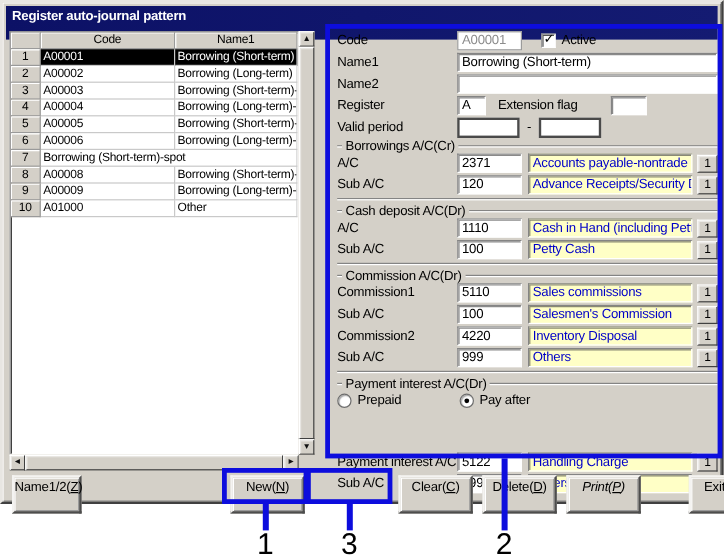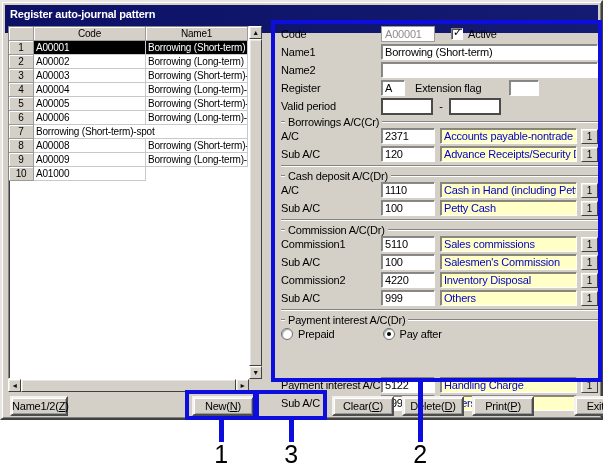--- a/index.html
+++ b/index.html
@@ -77,31 +77,31 @@
   .cb .tick { position:absolute; left:1px; top:-3px; font-size:11px; color:#000; }
   .radio { width:12px; height:12px; border-radius:50%; background:#fff;
     border:1px solid #6d6d6d; box-shadow: inset 1px 1px 1px #aaa; flex:none;
     margin-right:5px; position:relative; }
   .radio.on::after { content:""; position:absolute; left:3px; top:3px;
     width:4px; height:4px; border-radius:50%; background:#000; }
   .rspace { width:48px; flex:none; }
   .payspacer { height:32px; }
 
   
-  .btn { position:absolute; top:394px; height:20px; background:#d4d0c8;
+  .btn { position:absolute; top:394px; height:32px; background:#d4d0c8;
     border:2px solid; border-color:#f4f3f1 #4d4d4d #4d4d4d #f4f3f1;
     box-shadow: inset 1px 1px 0 #fff, inset -1px -1px 0 #9a9a9a;
     font-size:11px; text-align:center; line-height:16px; cursor:default;
     font-family:"Liberation Sans", sans-serif; letter-spacing:-0.2px; }
   #b-n12 { left:8px;  width:58px; }
   #b-new { left:190px; width:62px; }
   #b-save{ left:260px; width:62px; }
   #b-clr { left:330px; width:62px; }
   #b-del { left:400px; width:62px; }
-  #b-prt { left:470px; width:62px; }
+  #b-prt { left:470px; width:62px;font-style:italic; }
   #b-ext { left:572px; width:57px;text-align:center; }
 
   
   .co { position:absolute; border:4px solid #0d0ddd; z-index:50; pointer-events:none; }
   #co-form { left:271px; top:20px; width:331px; height:362px; }
   #co-new  { left:185px; top:390px; width:72px; height:30px; }
   #co-save { left:255px; top:390px; width:72px; height:30px; }
   .coline { position:absolute; width:5px; background:#0d0ddd; z-index:49; }
   #ln1 { left:219px; top:420px; height:22px; }
   #ln3 { left:289px; top:420px; height:22px; }
@@ -164,20 +164,21 @@
       <div class="dc c-name">Borrowing (Short-term)-other</div>
     </div>
     <div class="grow">
       <div class="nc c-num">9</div>
       <div class="dc c-code">A00009</div>
       <div class="dc c-name">Borrowing (Long-term)-other</div>
     </div>
     <div class="grow">
       <div class="nc c-num">10</div>
       <div class="dc c-code">A01000</div>
+      <div class="dc c-name">Other</div>
     </div>
   </div>
 
   <div id="vsb" class="sb abs">
     <div class="sbtn up">▲</div>
     <div class="vthumb"></div>
     <div class="sbtn dn">▼</div>
   </div>
   <div id="hsb" class="sb abs">
     <div class="sbtn">◄</div>

